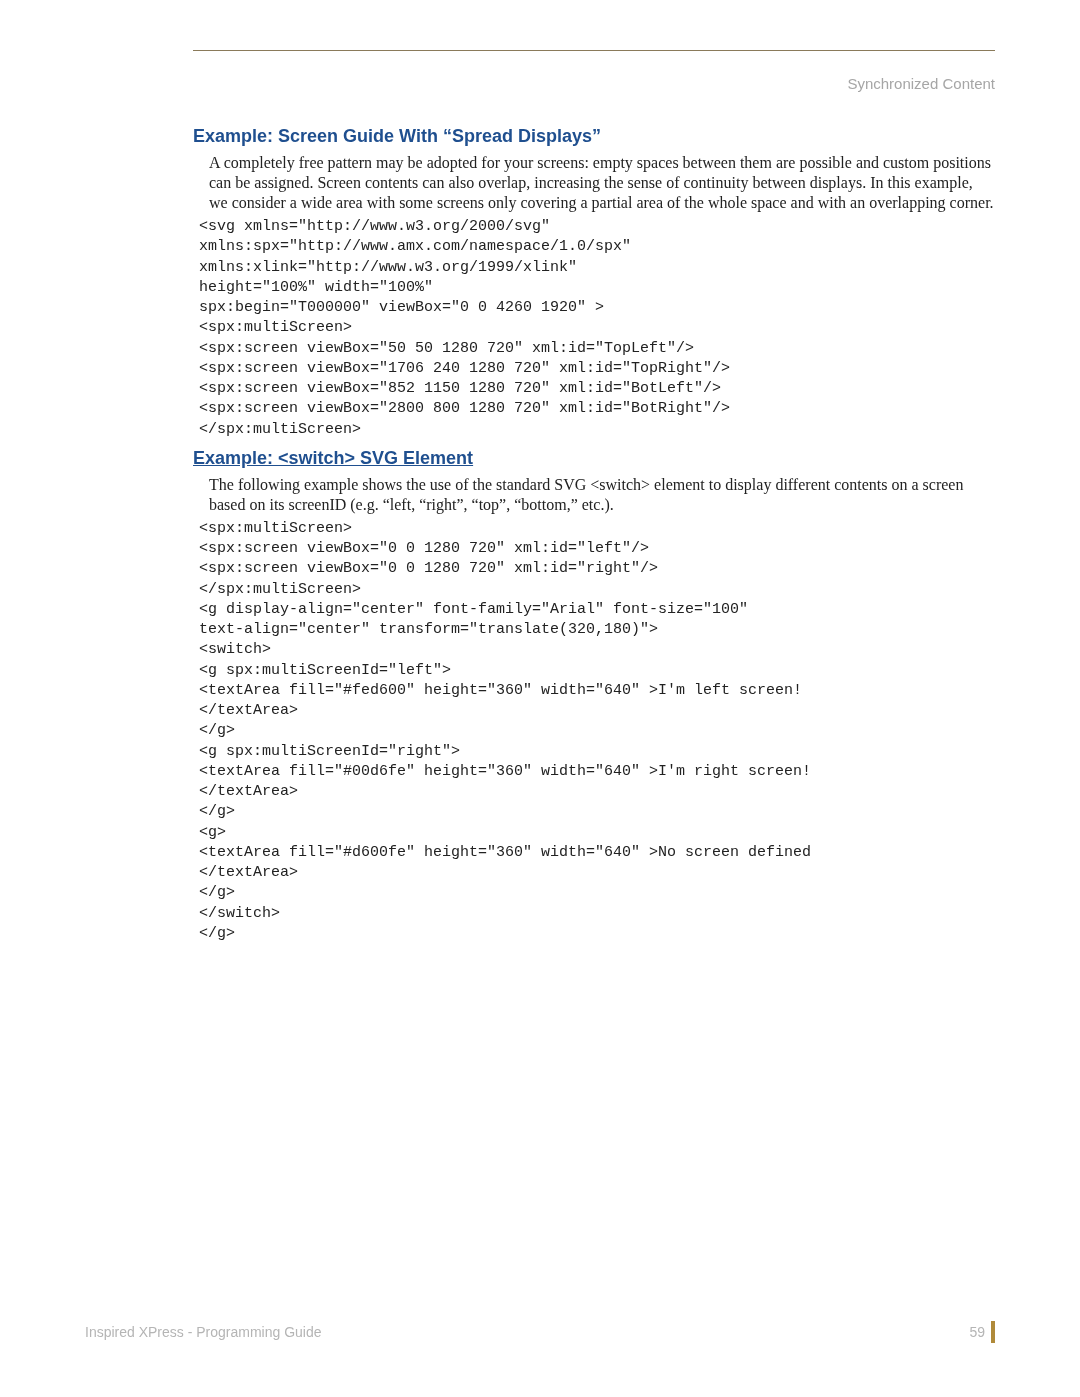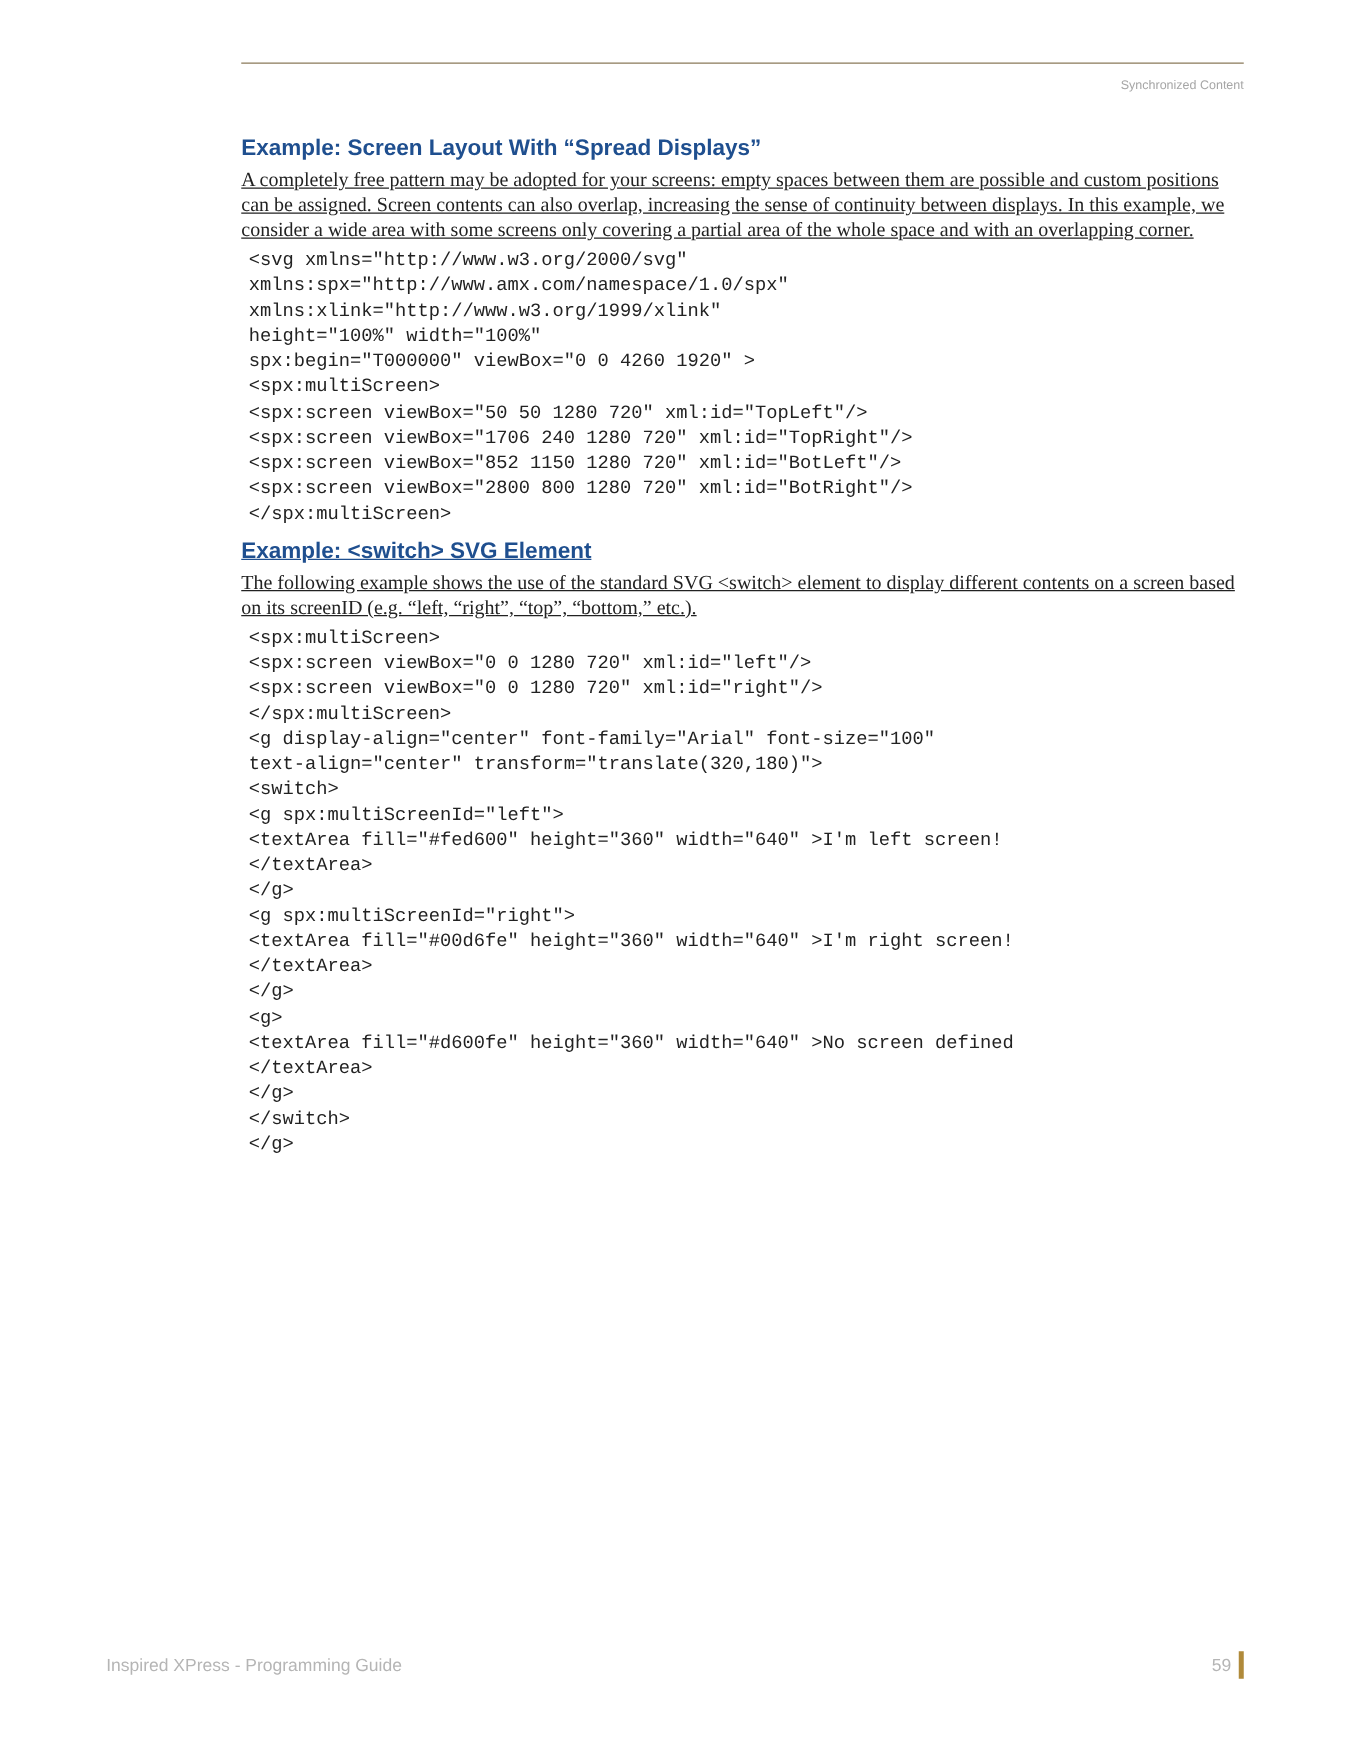--- a/index.html
+++ b/index.html
@@ -18,39 +18,38 @@
   }
   .top-rule {
     border-top: 1px solid #8a7a5a;
     margin-left: 108px;
     margin-right: 0;
   }
   .header-right {
     text-align: right;
     font-family: Arial, Helvetica, sans-serif;
     color: #a6a6a6;
-    font-size: 10px;
-    margin-top: 12px;
+    font-size: 15px;
+    margin-top: 24px;
     margin-bottom: 34px;
   }
   .content {
     margin-left: 108px;
   }
   .section-title {
     font-family: Arial, Helvetica, sans-serif;
     color: #1f4f8f;
     font-weight: bold;
     font-size: 18px;
     margin: 0 0 6px 0;
   }
   .body-text {
     font-size: 16px;
     line-height: 1.25;
-    margin: 0 0 4px 0;
-    text-decoration: underline;
+    margin: 0 0 4px 16px;
   }
   .code-block {
     font-family: "Courier New", Courier, monospace;
     font-size: 15px;
     line-height: 1.35;
     white-space: pre;
     margin: 2px 0 6px 6px;
     color: #222;
   }
   .footer {
@@ -81,21 +80,21 @@
 <body>
 
 <div class="page">
 
   <div class="top-rule"></div>
 
   <div class="header-right">Synchronized Content</div>
 
   <div class="content">
 
-    <div class="section-title">Example: Screen Layout With “Spread Displays”</div>
+    <div class="section-title">Example: Screen Guide With “Spread Displays”</div>
     <p class="body-text">A completely free pattern may be adopted for your screens: empty spaces between them are possible and custom positions can be assigned. Screen contents can also overlap, increasing the sense of continuity between displays. In this example, we consider a wide area with some screens only covering a partial area of the whole space and with an overlapping corner.</p>
     <div class="code-block">&lt;svg xmlns="http://www.w3.org/2000/svg"
 xmlns:spx="http://www.amx.com/namespace/1.0/spx"
 xmlns:xlink="http://www.w3.org/1999/xlink"
 height="100%" width="100%"
 spx:begin="T000000" viewBox="0 0 4260 1920" &gt;
 &lt;spx:multiScreen&gt;
 &lt;spx:screen viewBox="50 50 1280 720" xml:id="TopLeft"/&gt;
 &lt;spx:screen viewBox="1706 240 1280 720" xml:id="TopRight"/&gt;
 &lt;spx:screen viewBox="852 1150 1280 720" xml:id="BotLeft"/&gt;

